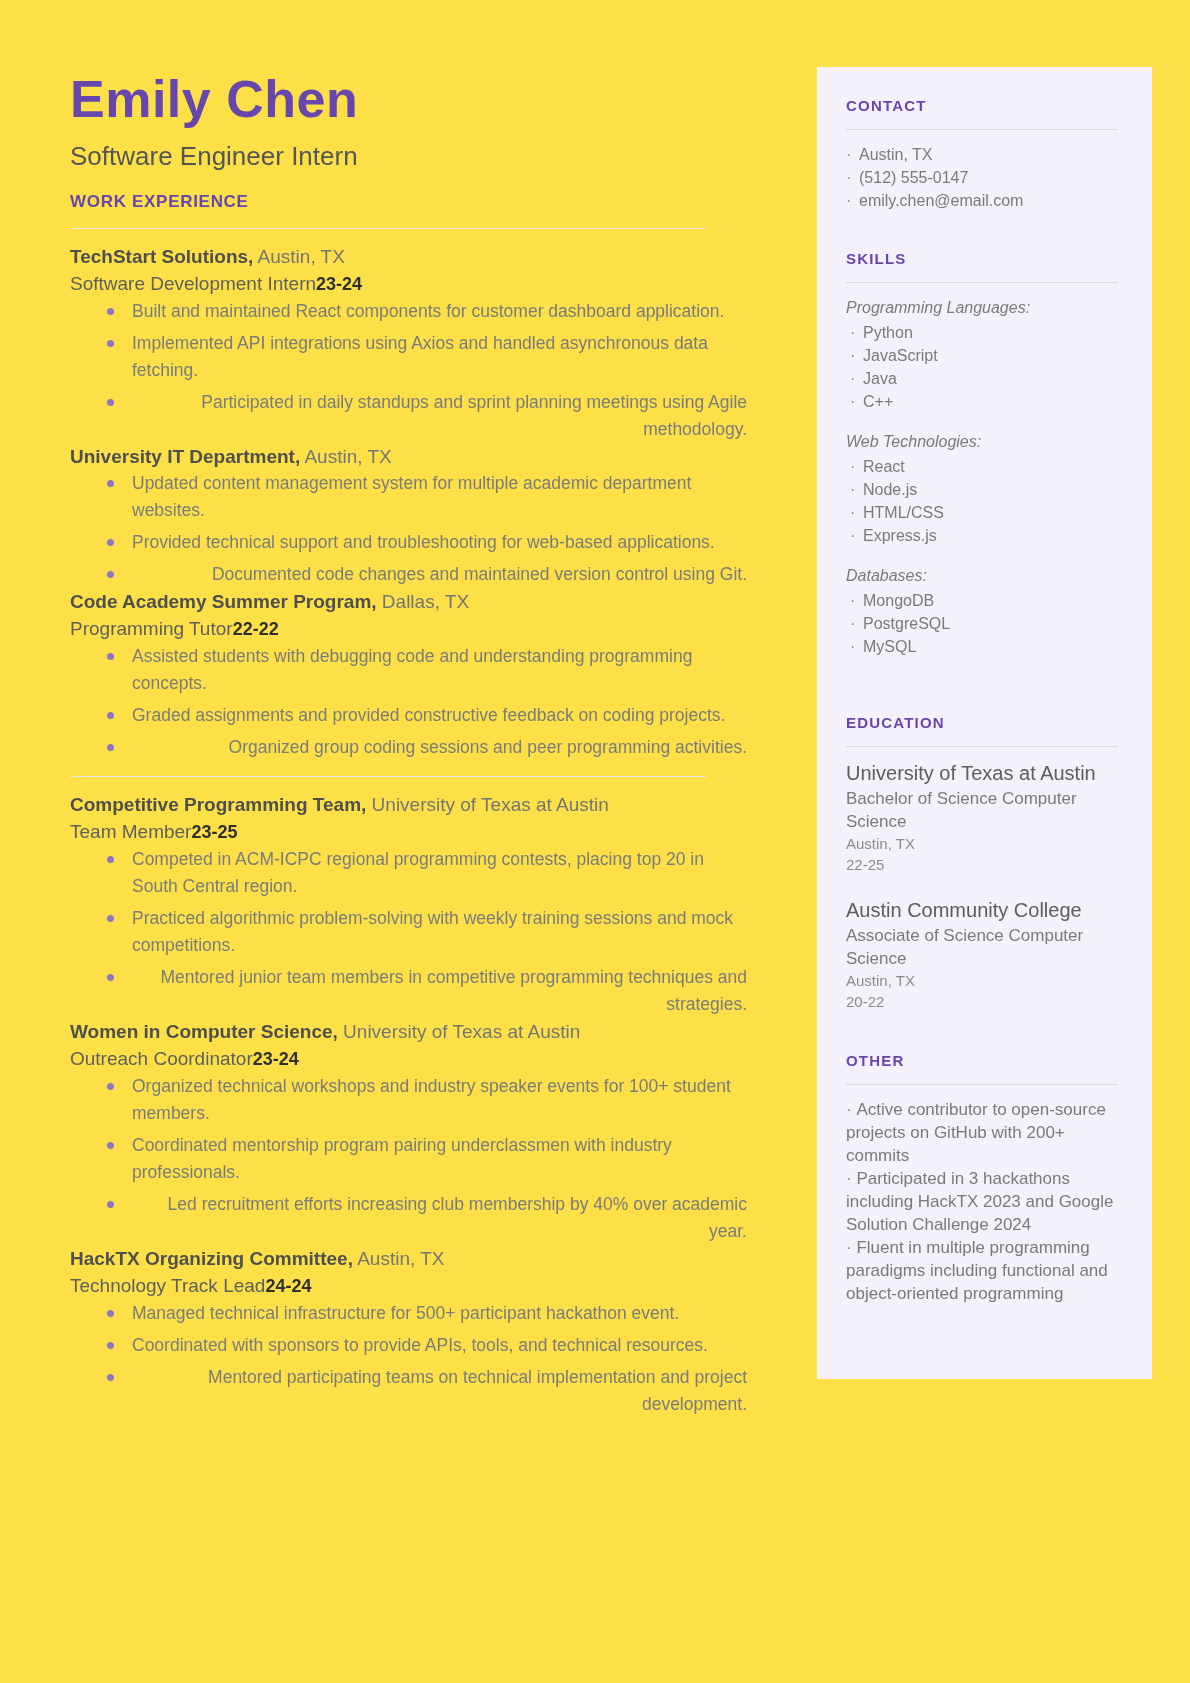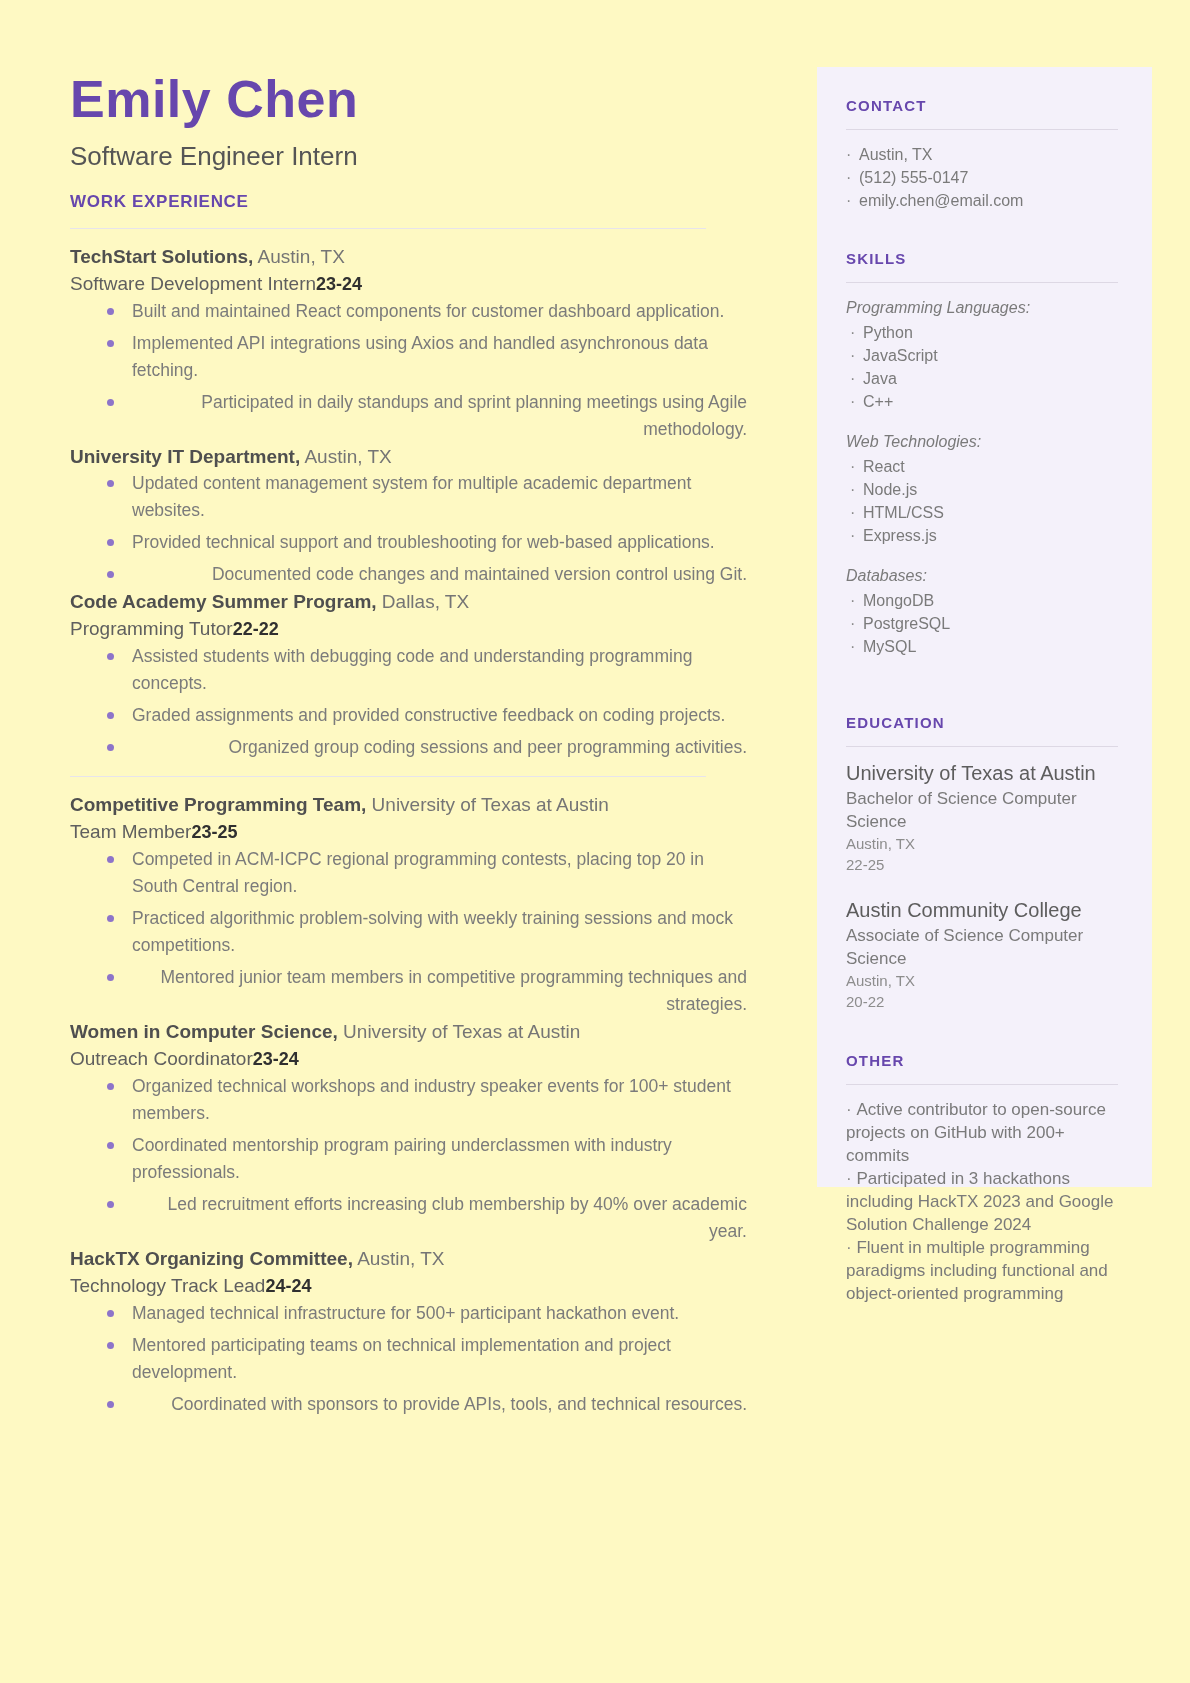--- a/index.html
+++ b/index.html
@@ -8,21 +8,21 @@
     --sidebar-bg:#f4f1fa;
   }
   *{box-sizing:border-box;}
   html,body{margin:0;padding:0;}
   body{
     width:1190px;height:1683px;
     background:#ffffff;
     font-family:"Liberation Sans","DejaVu Sans",sans-serif;
     color:#757575;
   }
-  .page{position:relative;width:1190px;height:1683px;background:#fef9c3;overflow:hidden;padding-left:44px;}
+  .page{position:relative;width:1190px;height:1683px;background:#fde047;overflow:hidden;padding-left:44px;}
 
   
   .main{position:absolute;left:70px;top:0;width:677px;}
   .name{margin-top:70px;font-size:52px;line-height:58px;font-weight:bold;color:var(--accent);letter-spacing:0.5px;}
   .job-title{margin-top:12px;font-size:26px;line-height:32px;color:#555555;}
   .section{margin:0;}
   .section-heading{font-size:17px;line-height:22px;font-weight:bold;color:var(--accent);letter-spacing:0.7px;}
   .section-work .section-heading{margin-top:19px;}
   .section-volunteering .section-heading{margin-top:26px;}
   .rule{height:1px;width:636px;background:#e7e4ec;margin:15px 0 14px 0;}
@@ -32,21 +32,21 @@
   .org{font-weight:bold;color:#4f4f4f;}
   .entry-line2{display:flex;align-items:baseline;font-size:19px;line-height:27px;color:#5f5f5f;}
   .dates{font-weight:bold;color:#303030;font-size:18px;}
   .bullets{list-style:none;margin:0;padding:0;font-size:17.5px;line-height:27px;color:#7b7b7b;}
   .bullets li{position:relative;padding-left:62px;margin-bottom:5px;}
   .bullets li:last-child{margin-bottom:0;text-align:right;}
   .bullets li::before{content:"";position:absolute;left:37px;top:10px;width:7px;height:7px;border-radius:50%;background:var(--bullet);}
 
   
   .sidebar{
-    position:absolute;left:817px;top:67px;width:335px;height:1120px;
+    position:absolute;left:817px;top:67px;width:335px;height:1312px;
     background:var(--sidebar-bg);
     padding:30px 34px 30px 29px;
   }
   .sb-heading{font-size:15px;line-height:18px;font-weight:bold;color:var(--accent);letter-spacing:1.2px;}
   .sb-rule{height:1px;background:#ddd8e4;margin:14px 0 13px 0;}
   .sb-section{margin:0;}
   .sb-skills{margin-top:38px;}
   .sb-education{margin-top:56px;}
   .sb-other{margin-top:40px;}
 
@@ -165,22 +165,22 @@
         <div class="entry-line1">
           <span class="org">HackTX Organizing Committee,</span>
           <span class="loc">Austin, TX</span>
         </div>
         <div class="entry-line2">
           <span class="role">Technology Track Lead</span>
           <span class="dates">24-24</span>
         </div>
         <ul class="bullets">
           <li>Managed technical infrastructure for 500+ participant hackathon event.</li>
+          <li>Coordinated with sponsors to provide APIs, tools, and technical resources.</li>
           <li>Mentored participating teams on technical implementation and project development.</li>
-          <li>Coordinated with sponsors to provide APIs, tools, and technical resources.</li>
         </ul>
       </div>
     </div>
   </div>
 
   <aside class="sidebar">
 
     <div class="sb-section sb-contact">
       <div class="sb-heading">CONTACT</div>
       <div class="sb-rule"></div>

